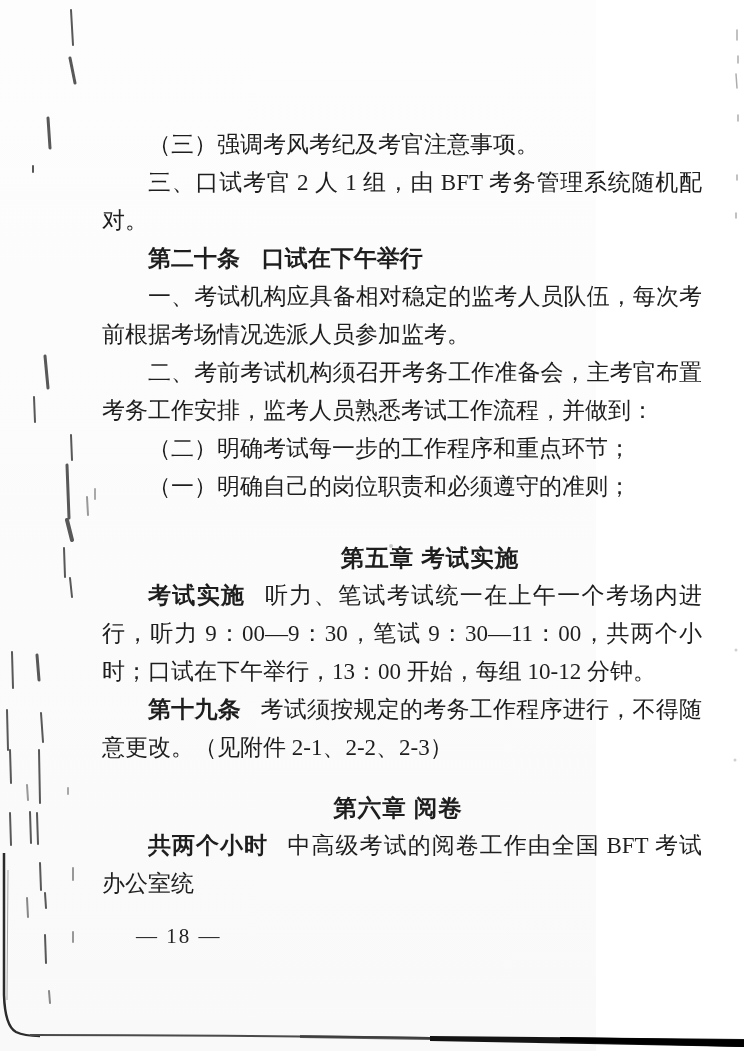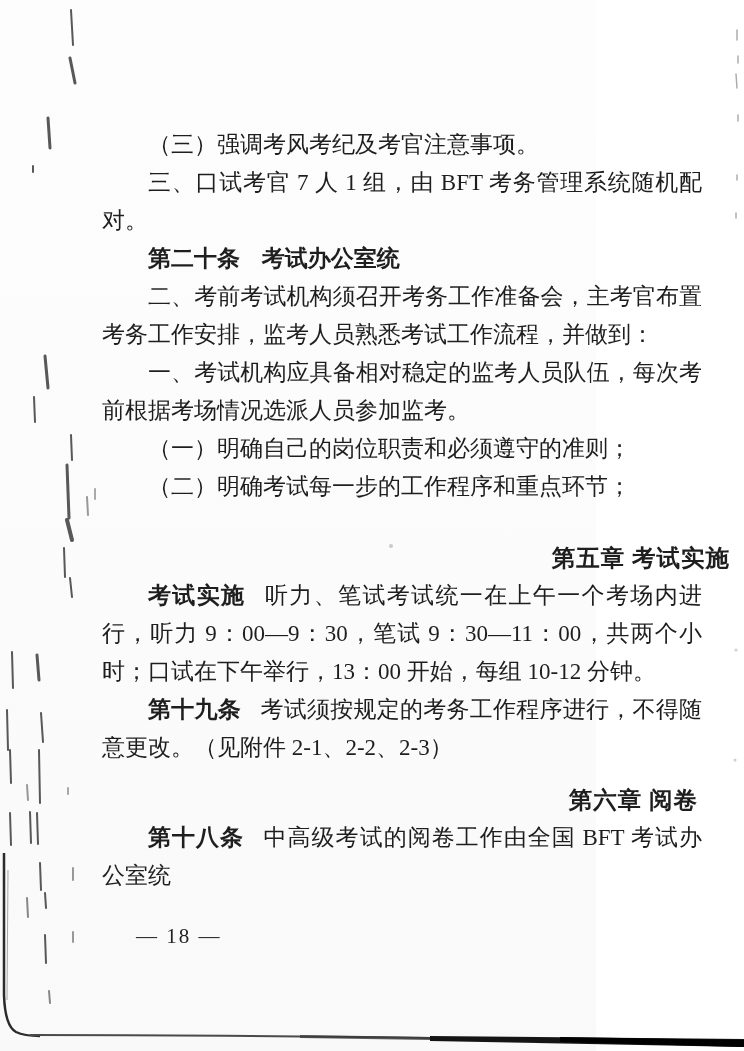--- a/index.html
+++ b/index.html
@@ -23,26 +23,26 @@
     line-height: 38px;
     text-align: justify;
   }
   .para { text-indent: 2em; }
   .term { font-weight: 700; margin-right: 0.85em; }
   .bold-line { font-weight: 700; }
   .bold-line .term { margin-right: 0.95em; }
   .chapter {
     font-size: 23.5px;
     font-weight: 700;
-    text-align: right;
+    text-align: center;
     text-indent: 0;
     letter-spacing: 1px;
   }
   .chapter.ch5 { margin-top: 33px; transform: translateX(28px); }
-  .chapter.ch6 { margin-top: 14px; transform: translateX(-4px); }
+  .chapter.ch6 { margin-top: 22px; transform: translateX(-4px); }
   .page-number {
     position: absolute;
     left: 136px; top: 924px;
     font-size: 21px;
     letter-spacing: 2px;
     color: #232323;
   }
   .artifacts {
     position: absolute;
     left: 0; top: 0;
@@ -50,35 +50,35 @@
     pointer-events: none;
   }
 </style>
 </head>
 <body>
 
 <div class="page">
 
   <div class="text-column">
     <p class="para">（三）强调考风考纪及考官注意事项。</p>
-    <p class="para">三、口试考官 7 人 1 组，由 BFT 考务管理系统随机配对。</p>
-    <p class="para bold-line"><span class="term">第二十条</span><span>考试办公室统</span></p>
+    <p class="para">三、口试考官 2 人 1 组，由 BFT 考务管理系统随机配对。</p>
+    <p class="para bold-line"><span class="term">第二十条</span><span>口试在下午举行</span></p>
+    <p class="para">一、考试机构应具备相对稳定的监考人员队伍，每次考前根据考场情况选派人员参加监考。</p>
     <p class="para">二、考前考试机构须召开考务工作准备会，主考官布置考务工作安排，监考人员熟悉考试工作流程，并做到：</p>
-    <p class="para">一、考试机构应具备相对稳定的监考人员队伍，每次考前根据考场情况选派人员参加监考。</p>
+    <p class="para">（二）明确考试每一步的工作程序和重点环节；</p>
     <p class="para">（一）明确自己的岗位职责和必须遵守的准则；</p>
-    <p class="para">（二）明确考试每一步的工作程序和重点环节；</p>
 
     <h2 class="chapter ch5">第五章 考试实施</h2>
 
     <p class="para"><span class="term">考试实施</span><span>听力、笔试考试统一在上午一个考场内进行，听力 9：00—9：30，笔试 9：30—11：00，共两个小时；口试在下午举行，13：00 开始，每组 10-12 分钟。</span></p>
     <p class="para"><span class="term">第十九条</span><span>考试须按规定的考务工作程序进行，不得随意更改。（见附件 2-1、2-2、2-3）</span></p>
 
     <h2 class="chapter ch6">第六章 阅卷</h2>
 
-    <p class="para"><span class="term">第十八条</span><span>中高级考试的阅卷工作由全国 BFT 考试办公室统</span></p>
+    <p class="para"><span class="term">共两个小时</span><span>中高级考试的阅卷工作由全国 BFT 考试办公室统</span></p>
   </div>
 
   <div class="page-number">— 18 —</div>
 
   <svg class="artifacts" viewBox="0 0 744 1051" xmlns="http://www.w3.org/2000/svg">
 
     <g stroke="#3a3a3a" stroke-width="2" opacity="0.85" stroke-linecap="round">
       <line x1="71" y1="10" x2="73" y2="45"></line>
       <line x1="70" y1="58" x2="75" y2="83" stroke-width="3"></line>
       <line x1="48" y1="118" x2="50" y2="148" stroke-width="3"></line>

